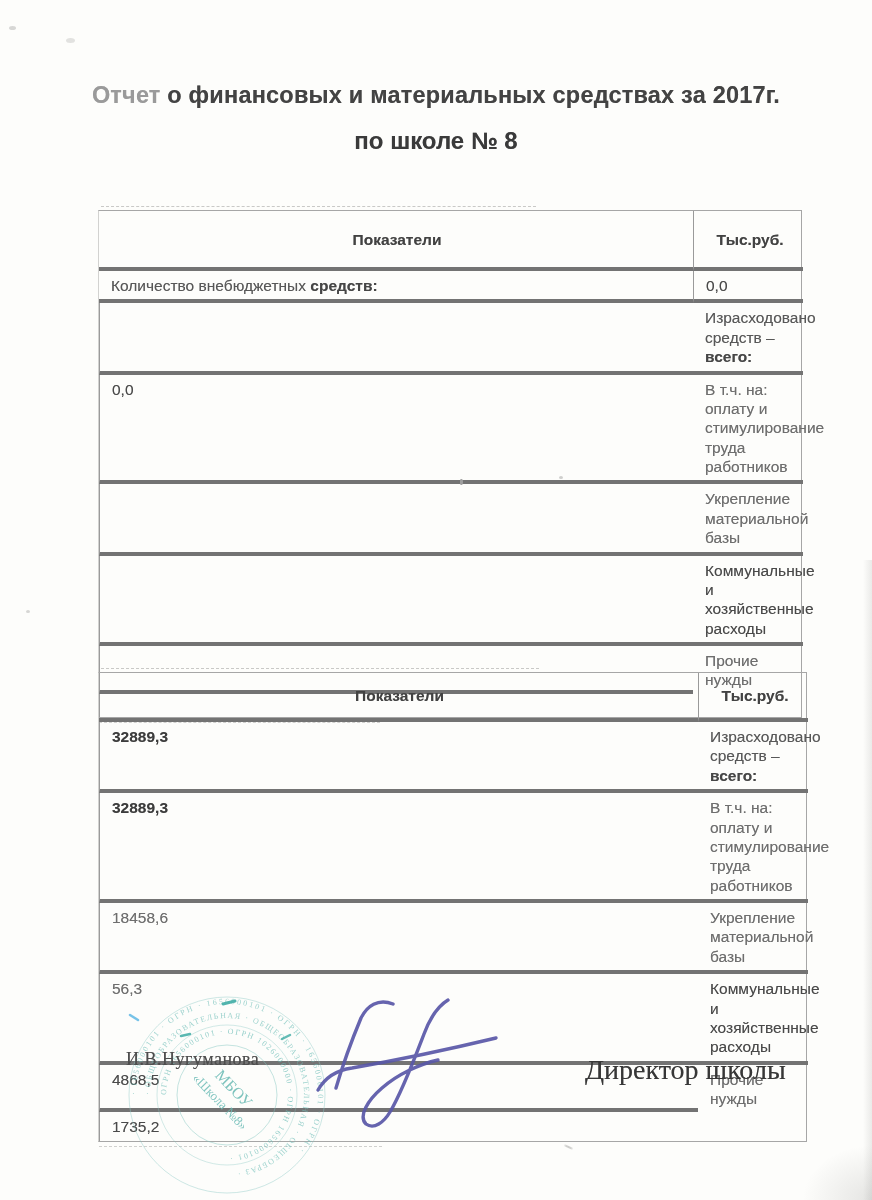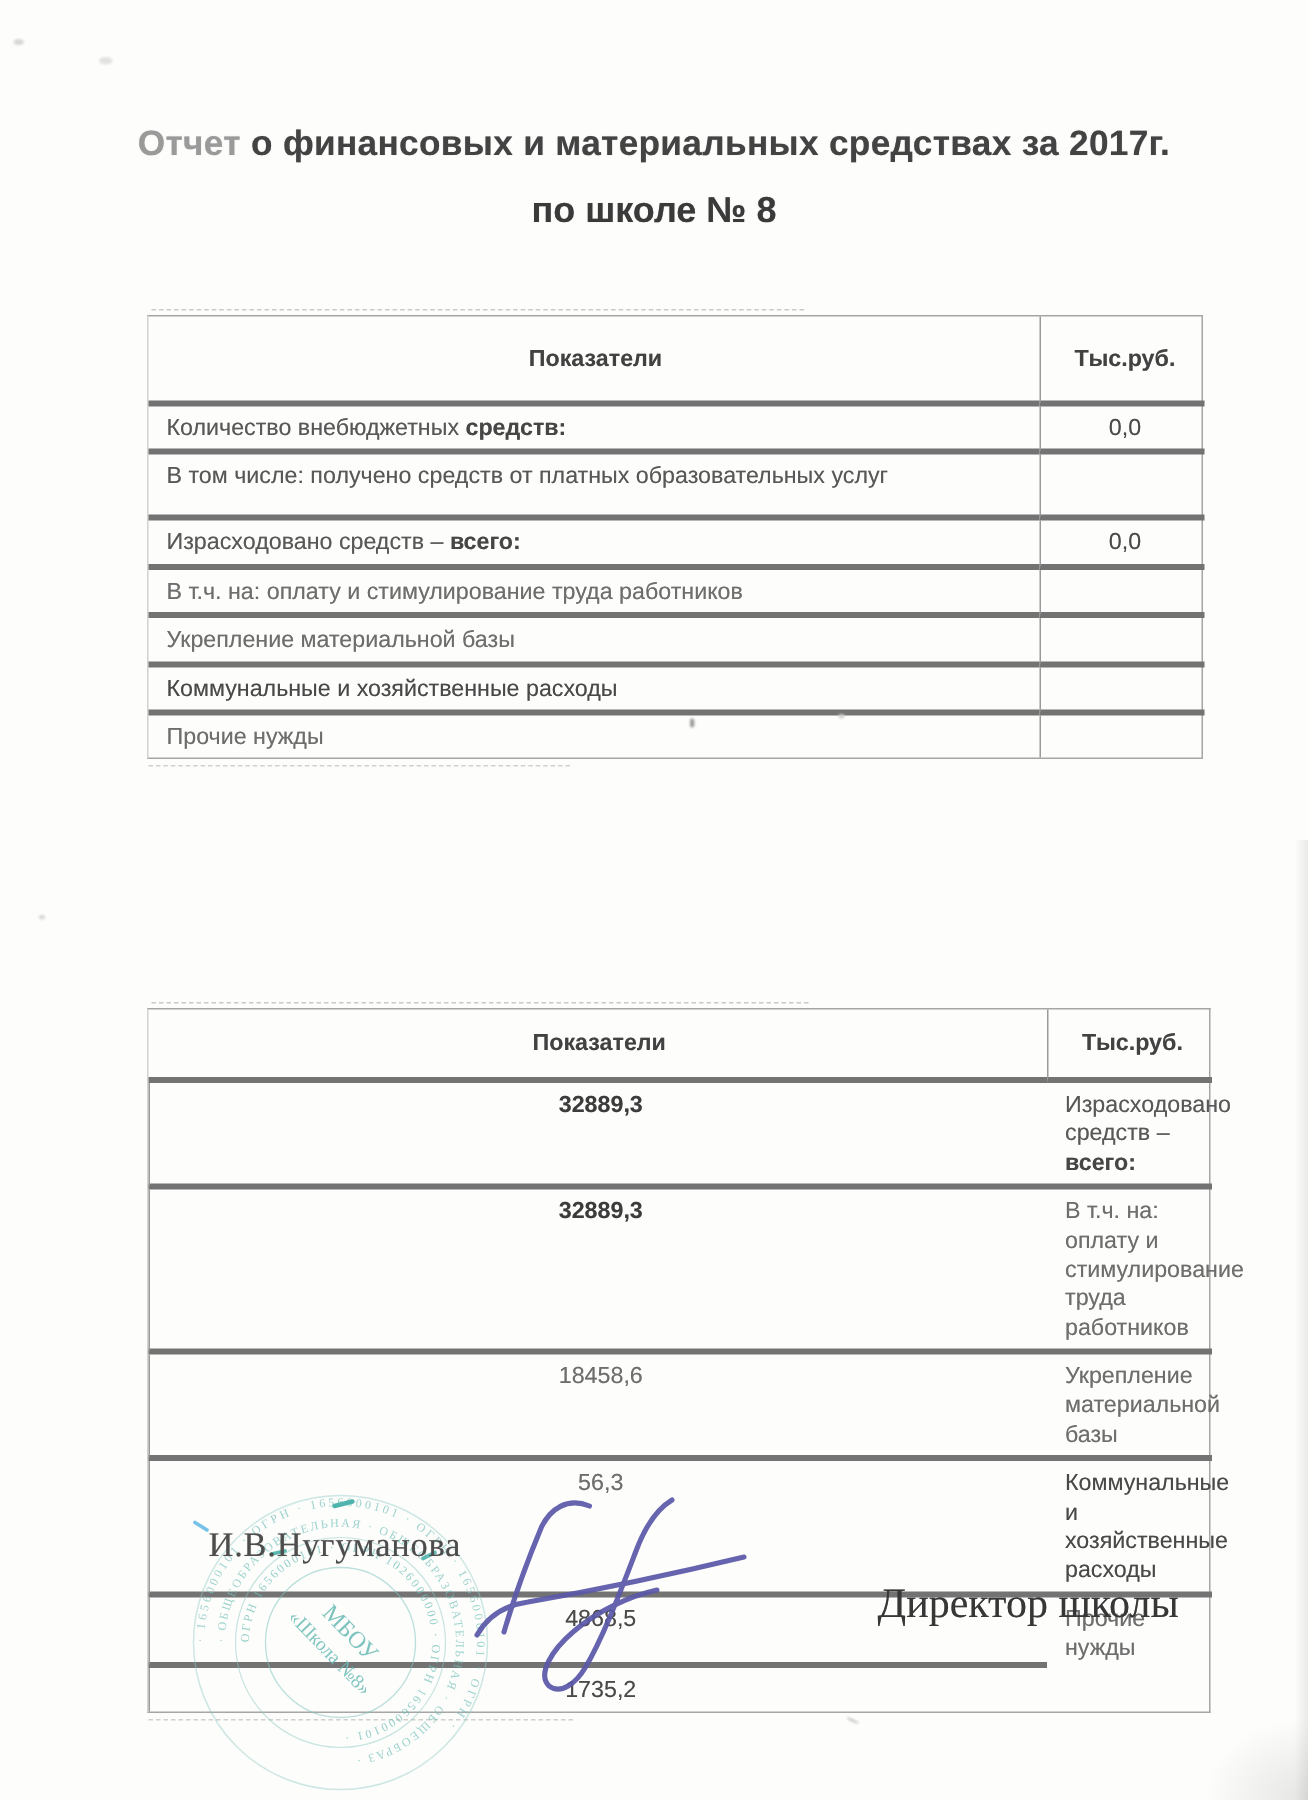--- a/index.html
+++ b/index.html
@@ -18,41 +18,41 @@
   .tbl::before{content:"";position:absolute;left:2px;top:-5px;width:62%;
                border-top:1px dashed #c9c9c7;}
   .tbl::after{content:"";position:absolute;left:0;bottom:-6px;width:40%;
               border-top:1px dashed #d0d0ce;}
   .t1{left:98px;top:210px;width:704px;grid-template-columns:594px 110px;}
   .t2{left:98px;top:672px;width:709px;grid-template-columns:599px 110px;}
   .cell{box-sizing:border-box;border-bottom:4px solid #737373;padding:5px 10px 4px 12px;
         font-size:15.5px;line-height:1.25;color:#585858;
         text-shadow:0 0 .4px rgba(90,90,90,.5);}
   .cell.last{border-bottom:none;}
-  .c2{border-left:1px solid #9a9a9a;text-align:center;padding-right:9px;color:#4a4a4a;}
+  .c2{border-left:1px solid #9a9a9a;text-align:left;padding-right:9px;color:#4a4a4a;}
   .hcell{display:flex;align-items:center;justify-content:center;text-align:center;
          font-weight:bold;color:#424242;}
   .cell b{font-weight:bold;color:#464646;}
   .vb{font-weight:bold;color:#3c3c3c;}
   .tone-l{color:#6e6e6e;}
   .tone-d{color:#494949;}
   
   .t1 .rh{min-height:60px;}
   .t1 .r1{min-height:27px;} .t1 .r2{min-height:44px;} .t1 .r3{min-height:27px;}
   .t1 .r4{min-height:29px;} .t1 .r5{min-height:30px;} .t1 .r6{min-height:28px;}
   .t1 .r7{min-height:23px;}
   
   .t2 .rh{min-height:49px;}
   .t2 .r1{min-height:53px;} .t2 .r2{min-height:45px;} .t2 .r3{min-height:30px;}
   .t2 .r4{min-height:27px;} .t2 .r5{min-height:28px;} .t2 .r6{min-height:26px;}
   
   .stamp-wrap{position:absolute;left:110px;top:995px;width:236px;height:204px;}
-  .director-name{position:absolute;left:126px;top:1017px;font-family:"Liberation Serif",serif;
-                 font-size:23px;color:#4d4d4d;letter-spacing:.5px;
-                 text-shadow:0 0 .5px rgba(80,80,80,.5);margin-left:13px;}
+  .director-name{position:absolute;left:126px;top:1049px;font-family:"Liberation Serif",serif;
+                 font-size:18px;color:#4d4d4d;letter-spacing:.5px;
+                 text-shadow:0 0 .5px rgba(80,80,80,.5);}
   .sig-wrap{position:absolute;left:300px;top:983px;width:220px;height:162px;}
   .director-title{position:absolute;left:585px;top:1054px;font-family:"Liberation Serif",serif;
                   font-size:28px;color:#373737;text-shadow:0 0 .4px rgba(60,60,60,.5);}
   
   .speck{position:absolute;border-radius:50%;filter:blur(.6px);}
   .sp1{left:9px;top:26px;width:7px;height:4px;background:#d7d7d5;}
   .sp2{left:66px;top:38px;width:9px;height:5px;background:#e2e2e0;}
   .sp3{left:460px;top:479px;width:3px;height:6px;background:#9f9f9f;border-radius:40% 60% 60% 40%;}
   .sp4{left:559px;top:476px;width:4px;height:3px;background:#cfcfcd;}
   .sp5{left:26px;top:610px;width:4px;height:3px;background:#d6d6d4;}
@@ -70,21 +70,20 @@
   <h1 class="title"><span class="t-light">Отчет</span><span> о финансовых и материальных средствах за 2017г.</span></h1>
   <div class="subtitle">по школе № 8</div>
 
   <div class="tbl t1">
     <div class="cell hcell rh">Показатели</div>
     <div class="cell hcell c2 rh">Тыс.руб.</div>
 
     <div class="cell r1"><span>Количество внебюджетных </span><b>средств:</b></div>
     <div class="cell c2 r1">0,0</div>
 
-    <div class="cell r2"><span>В том числе: получено средств от платных образовательных услуг</span><b></b></div>
     <div class="cell c2 r2"></div>
 
     <div class="cell r3"><span>Израсходовано средств – </span><b>всего:</b></div>
     <div class="cell c2 r3">0,0</div>
 
     <div class="cell r4 tone-l"><span>В т.ч. на: оплату и стимулирование труда работников</span><b></b></div>
     <div class="cell c2 r4"></div>
 
     <div class="cell r5 tone-l"><span>Укрепление материальной базы</span><b></b></div>
     <div class="cell c2 r5"></div>

